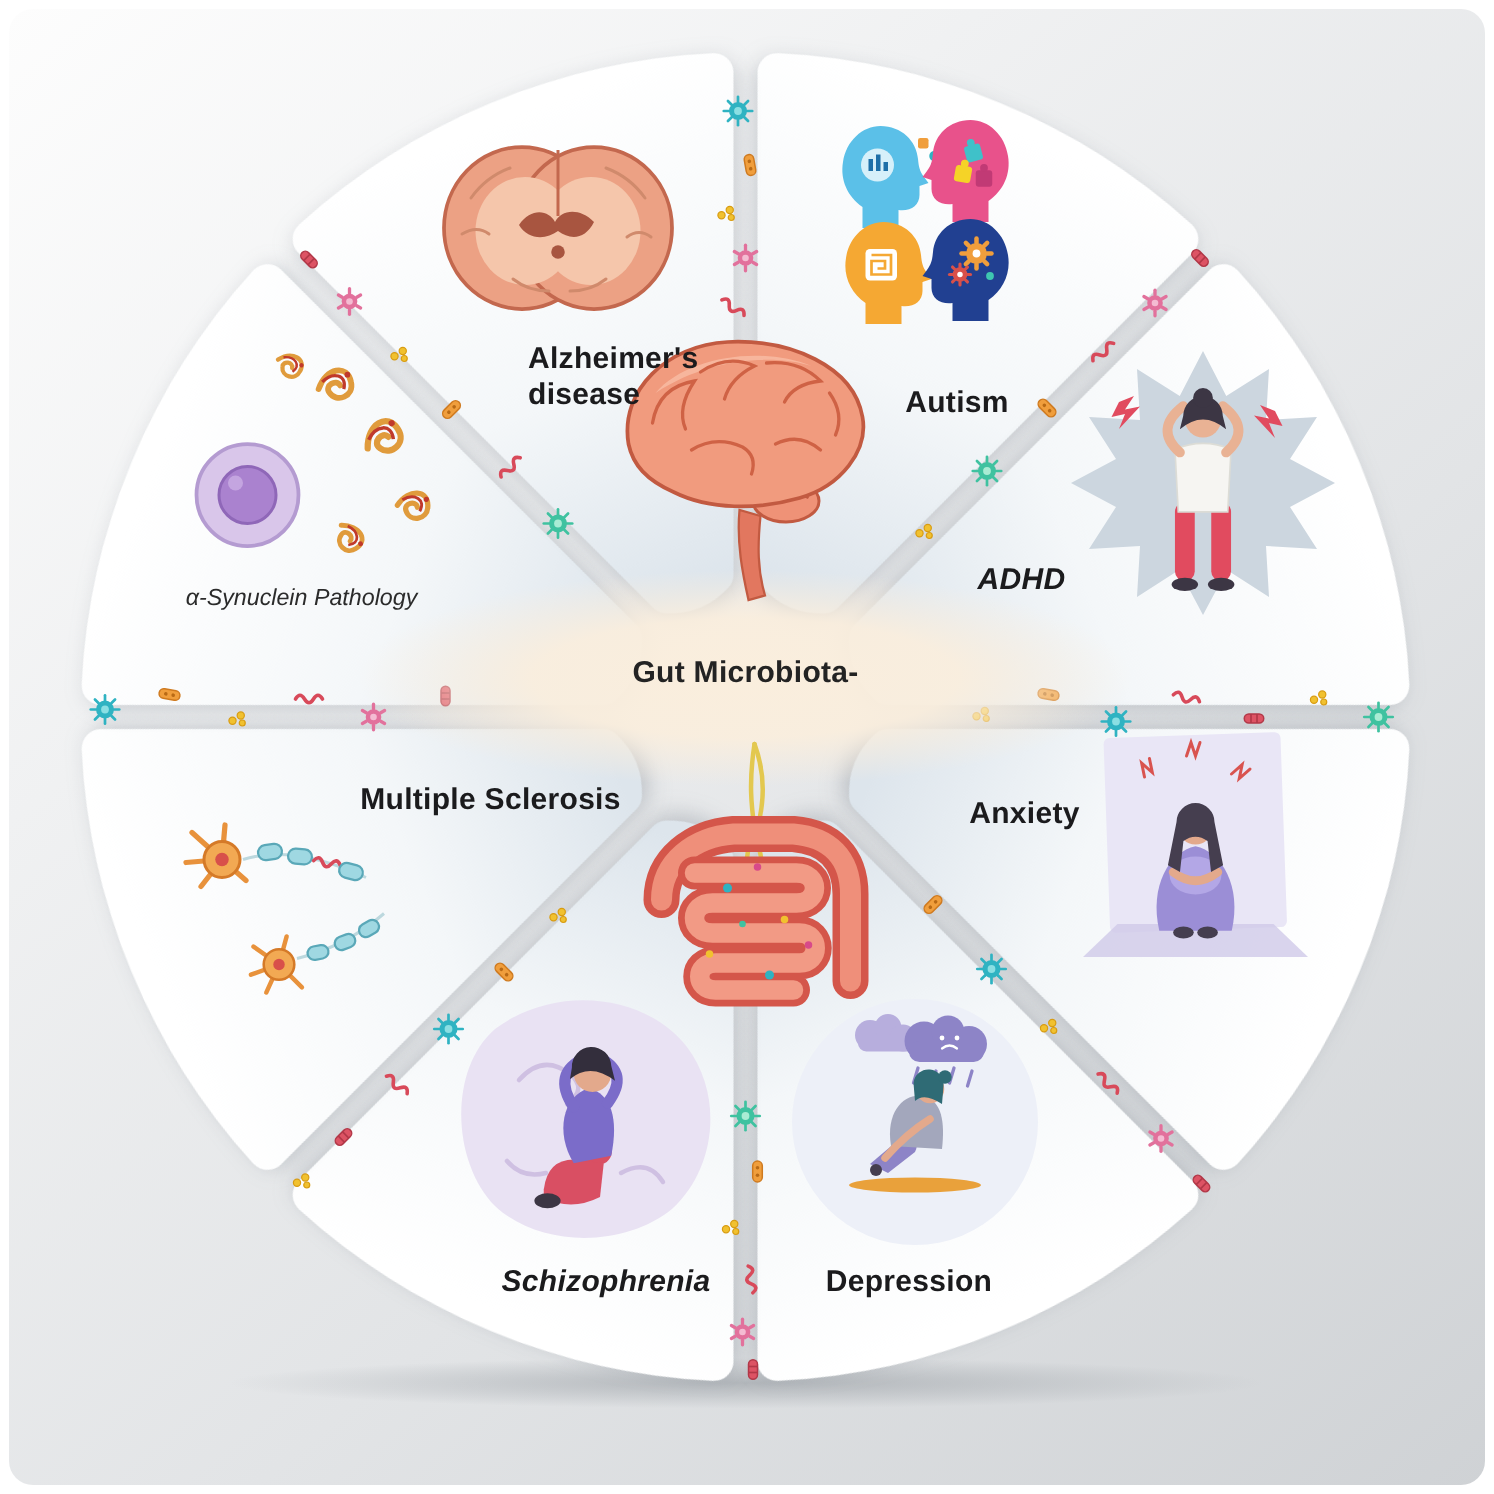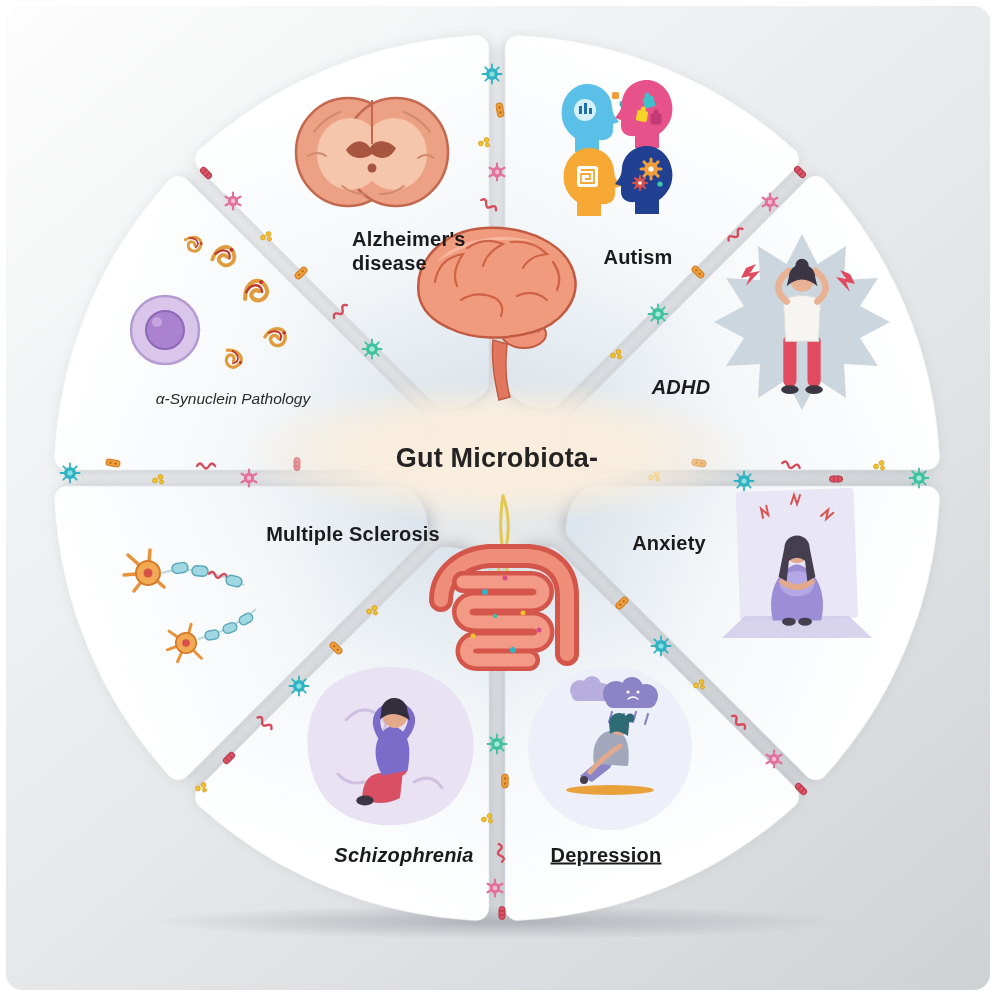--- a/index.html
+++ b/index.html
@@ -4,30 +4,30 @@
 <style>
   html,body{margin:0;padding:0;background:#ffffff;}
   .canvas{position:relative;width:996px;height:996px;overflow:hidden;background:#ffffff;
           font-family:"Liberation Sans",sans-serif;}
   .backdrop{position:absolute;inset:6px;border-radius:16px;
             background:linear-gradient(140deg,#fdfdfd 0%,#f0f1f2 30%,#e2e4e6 62%,#cfd2d5 100%);}
   svg.diagram{position:absolute;left:0;top:0;}
   .wedge-use{filter:drop-shadow(0 5px 7px rgba(96,106,120,0.30));}
   .lbl{position:absolute;transform:translate(-50%,-50%);font-weight:bold;font-size:20px;
        color:#1b1b1d;white-space:nowrap;letter-spacing:.2px;}
-  #lbl-title{top:459px;left:497px;font-size:27px;line-height:1.15;text-align:center;color:#232323;}
+  #lbl-title{top:449px;left:497px;font-size:20px;line-height:1.15;text-align:center;color:#232323;}
   #lbl-alz{top:252px;left:352px;transform:translate(0,-50%);white-space:pre-line;line-height:1.18;text-align:left;}
-  #lbl-autism{top:257px;left:638px;}
+  #lbl-autism{top:269px;left:638px;}
   #lbl-adhd{top:387px;left:681px;font-style:italic;}
-  #lbl-anxiety{top:543px;left:669px;}
-  #lbl-depression{top:855px;left:606px;text-decoration:underline;}
+  #lbl-anxiety{top:543px;left:683px;}
+  #lbl-depression{top:855px;left:606px;}
   #lbl-schizo{top:855px;left:404px;font-style:italic;}
-  #lbl-ms{top:534px;left:327px;margin-left:26px;}
+  #lbl-ms{top:534px;left:327px;}
   #lbl-park{top:435px;left:200px;}
-  #lbl-park-sub{top:399px;left:201px;font-style:italic;font-weight:normal;font-size:15.5px;color:#2b2b2b;letter-spacing:0;margin-left:32px;}
+  #lbl-park-sub{top:399px;left:201px;font-style:italic;font-weight:normal;font-size:15.5px;color:#2b2b2b;letter-spacing:0;}
 </style>
 </head>
 <body>
 
 <div class="canvas">
   <div class="backdrop"></div>
 
   <svg class="diagram" width="996" height="996" viewBox="0 0 996 996">
     <defs>
       <linearGradient id="wedgeGrad" x1="0" y1="0" x2="0" y2="1">

